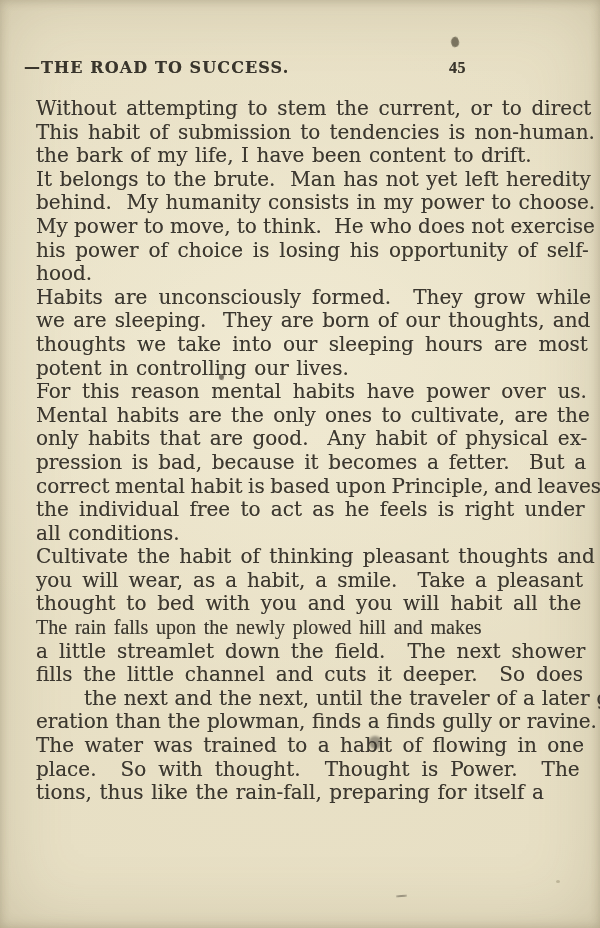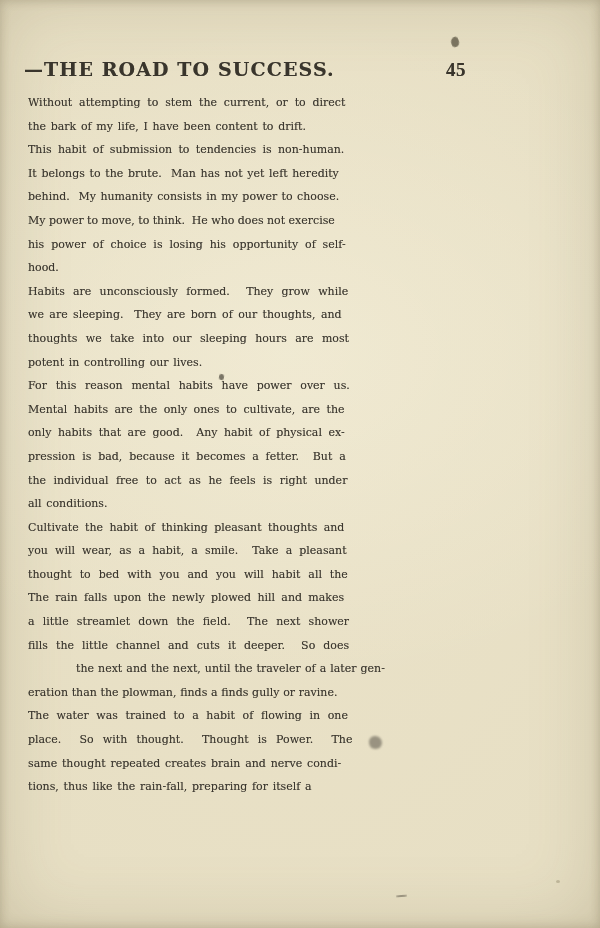--- a/index.html
+++ b/index.html
@@ -26,35 +26,35 @@
   }
   .header {
     position: absolute;
     left: 24px;
     top: 58px;
     width: 442px;
     display: flex;
     justify-content: space-between;
     align-items: baseline;
     font-weight: bold;
-    font-size: 19px;
+    font-size: 16px;
     letter-spacing: 1.1px;
     color: #39352c;
     text-shadow: 0 0 0.6px rgba(57,53,44,0.5);
   }
   .header .pagenum {
     letter-spacing: 0.5px;
     font-family: Liberation Serif, serif;
   }
   .textcol {
     position: absolute;
-    left: 28px;
+    left: 36px;
     top: 96px;
     width: 446px;
-    font-size: 11px;
+    font-size: 20px;
     color: #3b372f;
     text-shadow: 0 0 0.6px rgba(59,55,47,0.45);
   }
   .line {
     height: 23.6px;
     overflow: visible;
   }
   .lt {
     white-space: pre;
     word-spacing: 1.2px;
@@ -69,48 +69,48 @@
 
 <div class="page">
 
   <div class="header">
     <span>—THE ROAD TO SUCCESS.</span>
     <span class="pagenum">45</span>
   </div>
 
   <div class="textcol">
       <div class="line"><span class="lt" style="word-spacing: 3.32031px;">Without attempting to stem the current, or to direct</span></div>
+      <div class="line"><span class="lt" style="word-spacing: 2.8192px;">This habit of submission to tendencies is non-human.</span></div>
       <div class="line"><span class="lt">the bark of my life, I have been content to drift.</span></div>
-      <div class="line"><span class="lt" style="word-spacing: 2.8192px;">This habit of submission to tendencies is non-human.</span></div>
       <div class="line"><span class="lt" style="word-spacing: 1.15767px;">It belongs to the brute.  Man has not yet left heredity</span></div>
       <div class="line"><span class="lt" style="word-spacing: 0.894097px;">behind.  My humanity consists in my power to choose.</span></div>
       <div class="line"><span class="lt" style="word-spacing: -0.0980114px;">My power to move, to think.  He who does not exercise</span></div>
       <div class="line"><span class="lt" style="word-spacing: 3.38194px; margin-top: 42px;">his power of choice is losing his opportunity of self-</span></div>
       <div class="line"><span class="lt">hood.</span></div>
       <div class="line"><span class="lt" style="word-spacing: 4.7433px;">Habits are unconsciously formed.  They grow while</span></div>
       <div class="line"><span class="lt" style="word-spacing: 1.92969px;">we are sleeping.  They are born of our thoughts, and</span></div>
       <div class="line"><span class="lt" style="word-spacing: 4.86523px;">thoughts we take into our sleeping hours are most</span></div>
       <div class="line"><span class="lt">potent in controlling our lives.</span></div>
       <div class="line"><span class="lt" style="word-spacing: 5.21875px;">For this reason mental habits have power over us.</span></div>
       <div class="line"><span class="lt" style="word-spacing: 2.94792px;">Mental habits are the only ones to cultivate, are the</span></div>
       <div class="line"><span class="lt" style="word-spacing: 2.97969px;">only habits that are good.  Any habit of physical ex-</span></div>
       <div class="line"><span class="lt" style="word-spacing: 3.36094px; margin-top: 28px;">pression is bad, because it becomes a fetter.  But a</span></div>
+      <div class="line"><span class="lt" style="word-spacing: -0.835938px;">correct mental habit is based upon Principle, and leaves</span></div>
       <div class="line"><span class="lt" style="word-spacing: 3.92656px;">the individual free to act as he feels is right under</span></div>
       <div class="line"><span class="lt">all conditions.</span></div>
       <div class="line"><span class="lt" style="word-spacing: 2.86607px;">Cultivate the habit of thinking pleasant thoughts and</span></div>
       <div class="line"><span class="lt" style="word-spacing: 3.59801px;">you will wear, as a habit, a smile.  Take a pleasant</span></div>
       <div class="line"><span class="lt" style="word-spacing: 4.43438px;">thought to bed with you and you will habit all the</span></div>
-      <div class="line"><span class="lt" style="word-spacing: 2.7934px;">The rain falls upon the newly plowed hill and makes</span></div>
+      <div class="line"><span class="lt" style="word-spacing: 2.7934px; font-family: Liberation Serif, serif;">The rain falls upon the newly plowed hill and makes</span></div>
       <div class="line"><span class="lt" style="word-spacing: 4.67708px;">a little streamlet down the field.  The next shower</span></div>
       <div class="line"><span class="lt" style="word-spacing: 4.5125px;">fills the little channel and cuts it deeper.  So does</span></div>
       <div class="line"><span class="lt" style="word-spacing: 0.548295px; margin-left: 48px;">the next and the next, until the traveler of a later gen-</span></div>
       <div class="line"><span class="lt" style="word-spacing: 0.220486px;">eration than the plowman, finds a finds gully or ravine.</span></div>
       <div class="line"><span class="lt" style="word-spacing: 4.11094px; margin-top: 48px;">The water was trained to a habit of flowing in one</span></div>
       <div class="line"><span class="lt" style="word-spacing: 5.64687px;">place.  So with thought.  Thought is Power.  The</span></div>
-      <div class="line"><span class="lt" style="word-spacing: 1.28795px;">same thought repeated creates brain and nerve condi-</span></div>
       <div class="line"><span class="lt">tions, thus like the rain-fall, preparing for itself a</span></div>
     </div>
 
 <div class="artifact" style="left: 451px; top: 37px; width: 8px; height: 10px; background: rgb(87, 81, 63); opacity: 0.75; border-radius: 60% 40% 55% 45%; filter: blur(0.6px); transform: rotate(-20deg);"></div>
     <div class="artifact" style="left: 219px; top: 374px; width: 5px; height: 6px; background: rgb(74, 69, 58); opacity: 0.7; border-radius: 50% 60% 40% 55%; filter: blur(0.4px); transform: rotate(10deg);"></div>
     <div class="artifact" style="left: 369px; top: 736px; width: 13px; height: 13px; background: rgb(58, 54, 47); opacity: 0.45; border-radius: 45% 55% 50% 50%; filter: blur(1.2px); transform: rotate(0deg);"></div>
     <div class="artifact" style="left: 396px; top: 895px; width: 11px; height: 2px; background: rgb(138, 131, 113); opacity: 0.8; border-radius: 40%; filter: blur(0.3px); transform: rotate(-4deg);"></div>
     <div class="artifact" style="left: 556px; top: 880px; width: 4px; height: 3px; background: rgb(181, 172, 143); opacity: 0.8; border-radius: 50%; filter: blur(0.4px); transform: rotate(0deg);"></div>
   </div>
 

